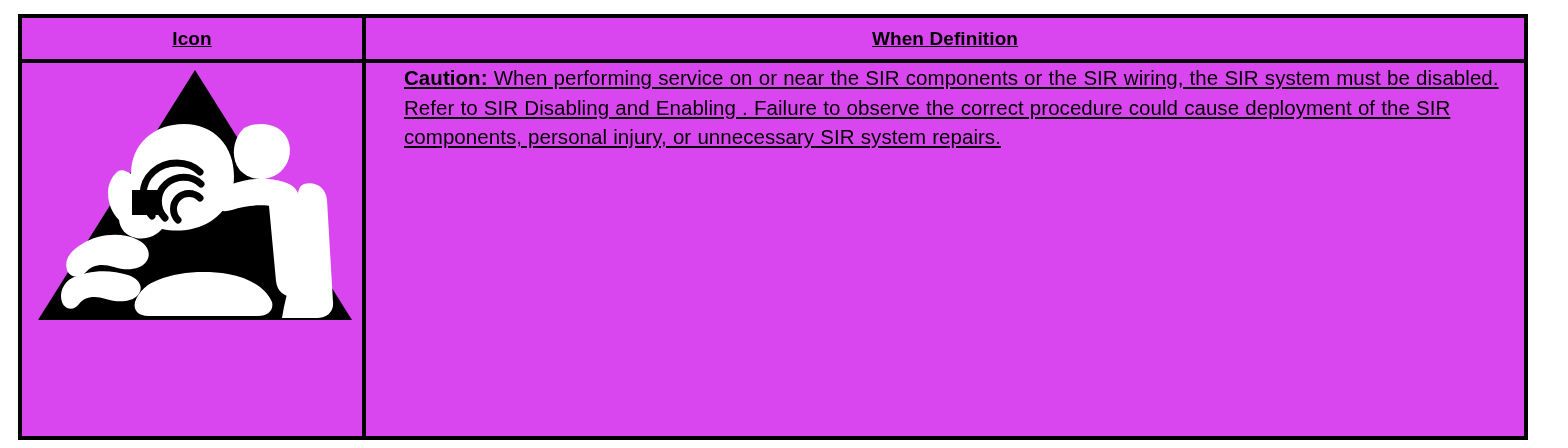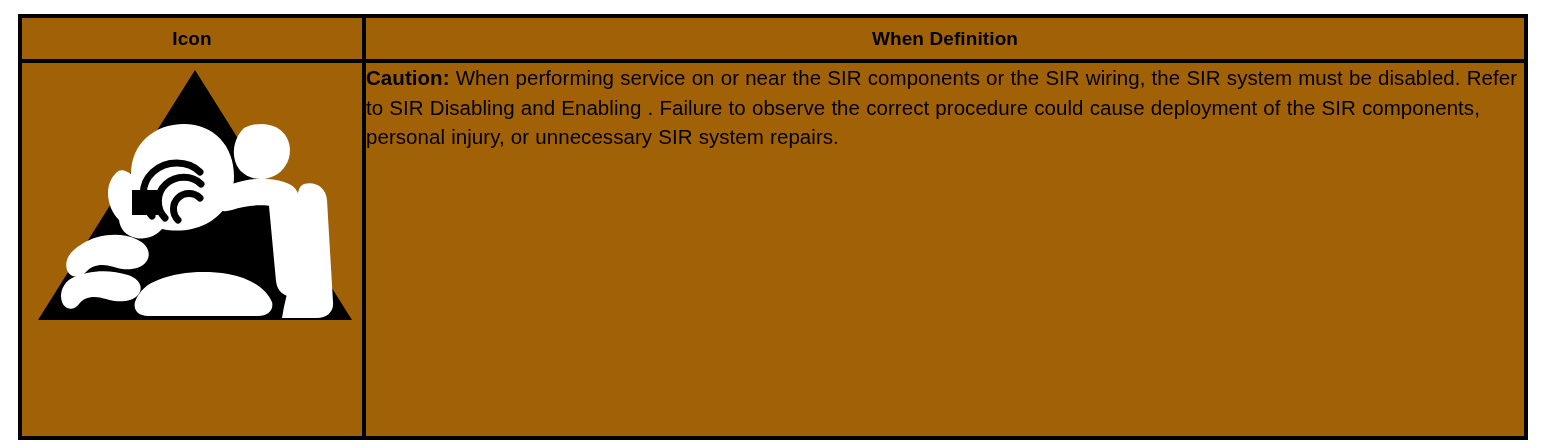--- a/index.html
+++ b/index.html
@@ -31,21 +31,22 @@
     border-collapse: collapse;
     table-layout: fixed;
     background: #ffffff;
   }
 
   .icon-table th,
   .icon-table td {
     border: 4px solid #000000;
     padding: 0;
     vertical-align: top;
-    background: #a16207;
+    background: #d946ef;
+    text-decoration: underline;
   }
 
   .col-icon { width: 344px; }
   .col-def  { width: 1162px; }
 
   
   .icon-table thead th {
     height: 41px;
     text-align: center;
     vertical-align: middle;
@@ -81,20 +82,21 @@
     padding: 47px 30px 0 7px;
   }
 
   .caution-text {
     font-size: 20.5px;
     line-height: 29.5px;
     text-align: left;
     letter-spacing: 0.05px;
     word-spacing: 0.4px;
     margin: 0;
+    padding-left: 38px;
   }
   .caution-label {
     font-weight: bold;
   }
 </style>
 </head>
 <body>
 
 <div class="page">
 

